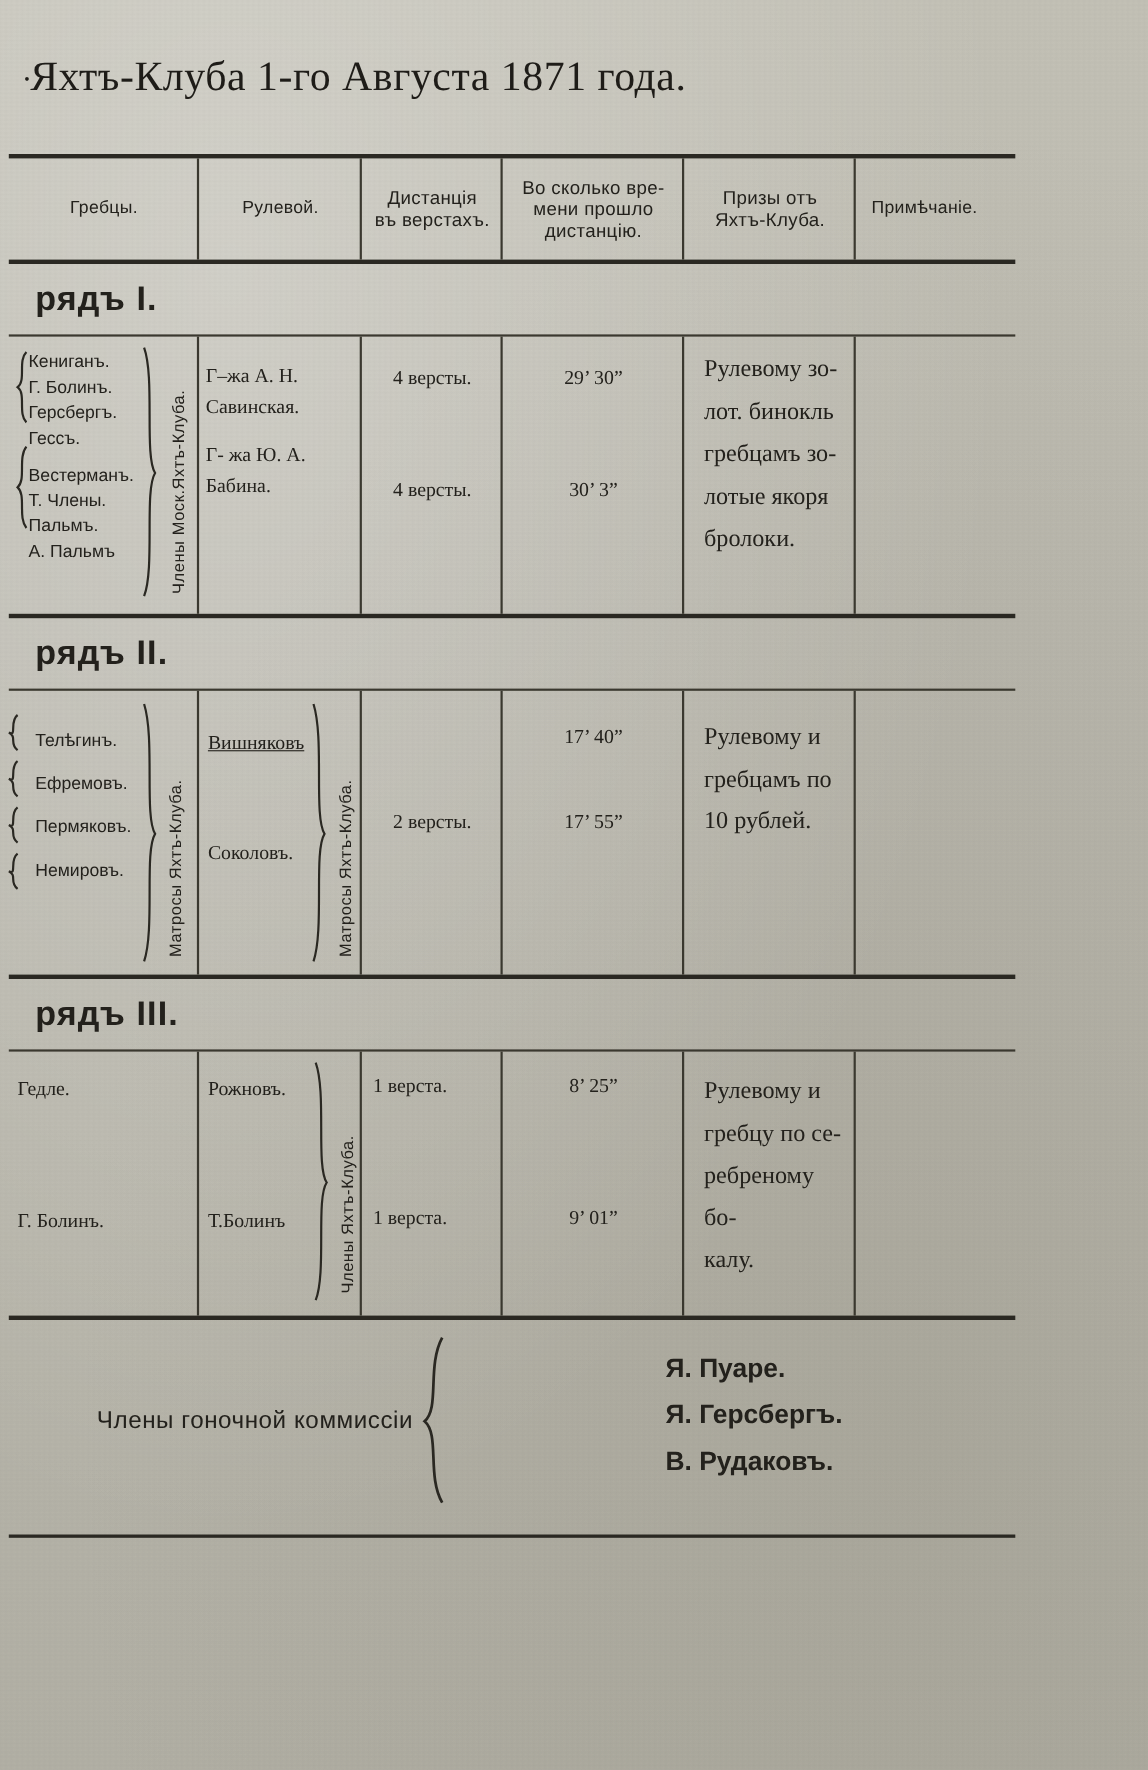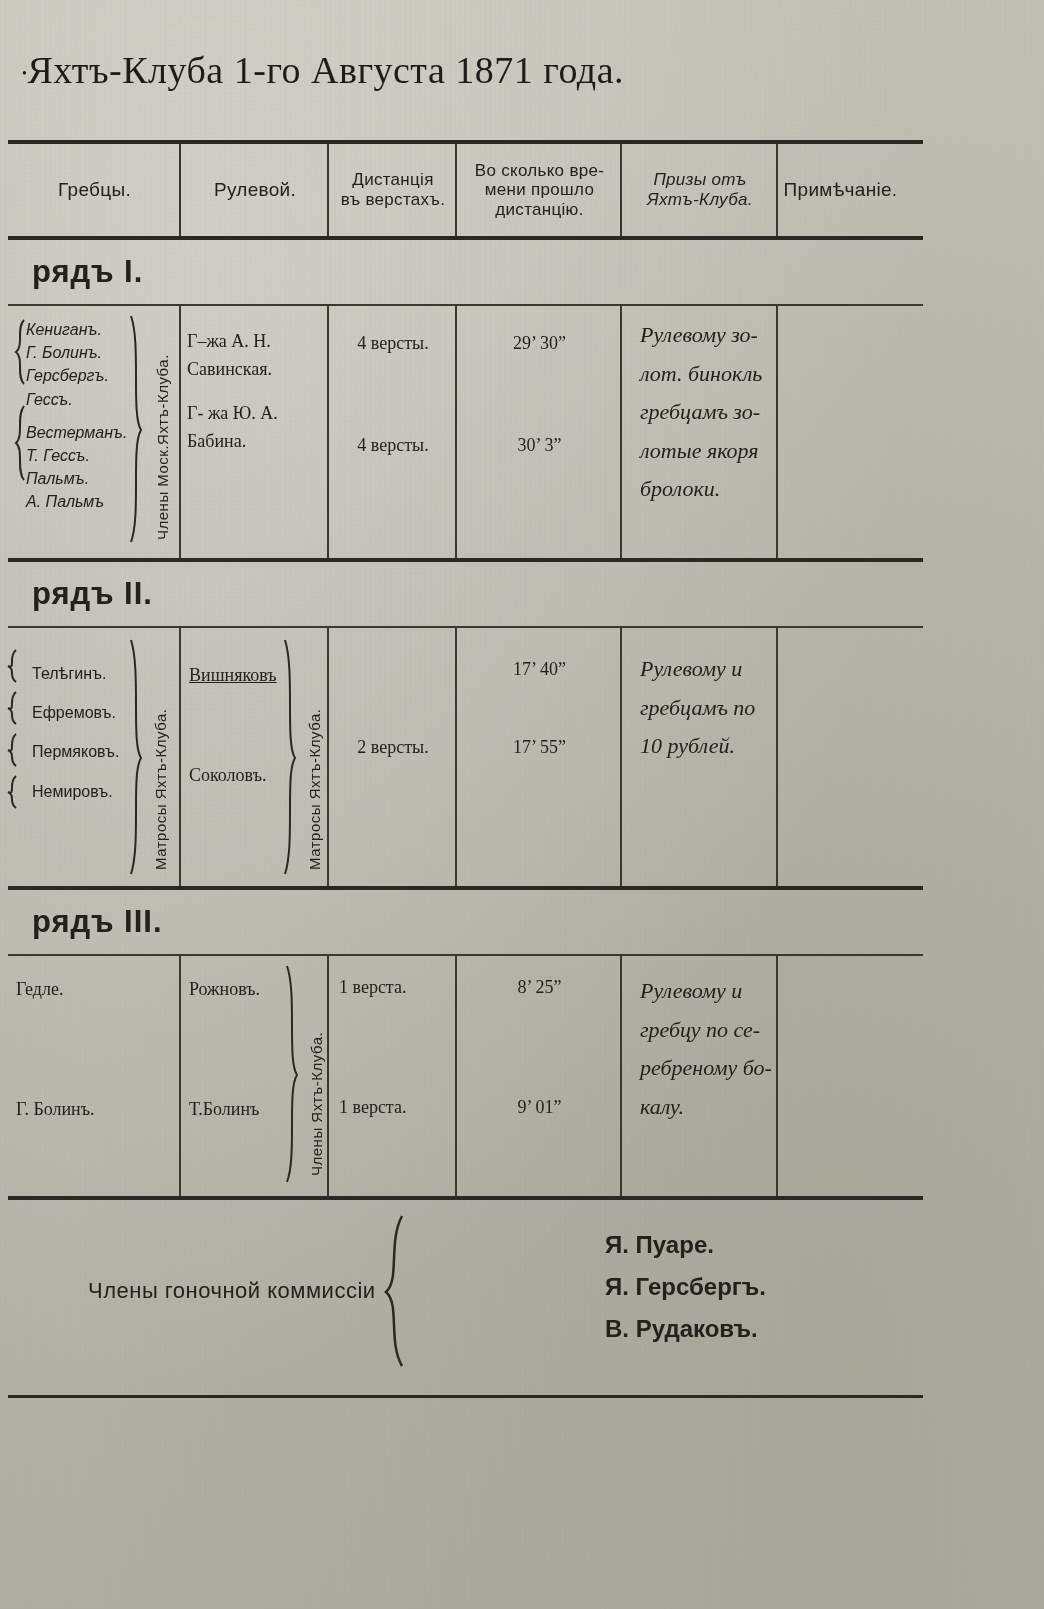--- a/index.html
+++ b/index.html
@@ -79,32 +79,32 @@
     bottom: 0;
     width: 2px;
     background: #3a382f;
   }
 
   
   .c1 { width: 173px; }
   .c2 { width: 148px; }
   .c3 { width: 128px; }
   .c4 { width: 165px; }
-  .c5 { width: 156px; font-style: italic; }
+  .c5 { width: 156px; }
   .c6 { width: 125px; }
 
   .head {
     height: 92px;
   }
   .head .cell {
     display: flex;
     align-items: center;
     justify-content: center;
     text-align: center;
-    font-size: 19px;
+    font-size: 16px;
     line-height: 1.15;
     font-family: "Liberation Sans", sans-serif;
     letter-spacing: 0.3px;
   }
   .head .cell.small {
     font-size: 17px;
   }
 
   .band {
     height: 64px;
@@ -242,31 +242,31 @@
 
   <div class="rule-thick"></div>
 
   <div class="band">
     <span class="label">рядъ I.</span>
   </div>
   <div class="rule-thin"></div>
 
   <div class="row body-row" style="height:252px;">
     <div class="cell c1">
-      <div style="display:flex;font-style:italic;">
+      <div style="display:flex;">
         <div class="rowers">
           <div class="grp">
             <div>Кениганъ.</div>
             <div>Г. Болинъ.</div>
             <div>Герсбергъ.</div>
             <div>Гессъ.</div>
           </div>
           <div class="grp">
             <div>Вестерманъ.</div>
-            <div>Т. Гессъ.</div>
+            <div>Т. Члены.</div>
             <div>Пальмъ.</div>
             <div>А. Пальмъ</div>
           </div>
         </div>
       </div>
 
       <svg class="brace-svg" style="position:absolute;left:4px;top:12px;" width="14" height="70">
         <path d="M12 2 C4 10, 12 28, 4 34 C12 40, 4 58, 12 66" stroke="#2a2822" stroke-width="2" fill="none"></path>
       </svg>
       <svg class="brace-svg" style="position:absolute;left:4px;top:98px;" width="14" height="80">

